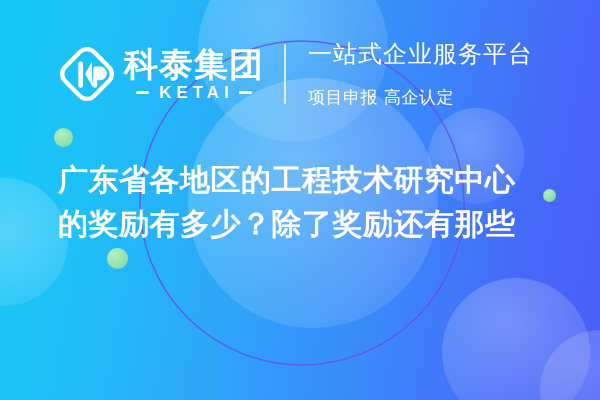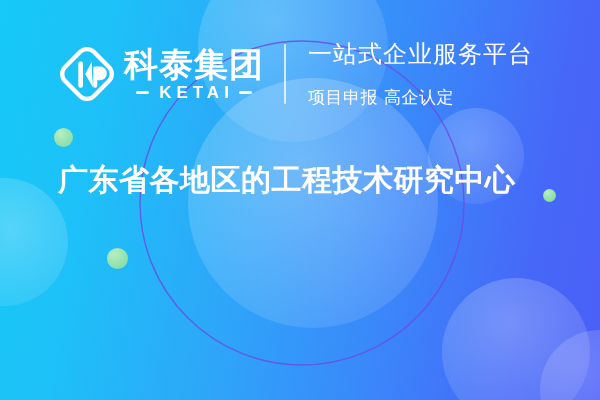--- a/index.html
+++ b/index.html
@@ -218,15 +218,16 @@
 
     <div class="tagline-block">
       <div class="tagline-main">一站式企业服务平台</div>
       <div class="tagline-sub">项目申报 高企认定</div>
     </div>
 
   </div>
 
   <div class="headline">
     <div class="headline-line">广东省各地区的工程技术研究中心</div>
+    <div class="headline-line">的奖励有多少？除了奖励还有那些</div>
   </div>
 
 </div>
 
 </body></html>

